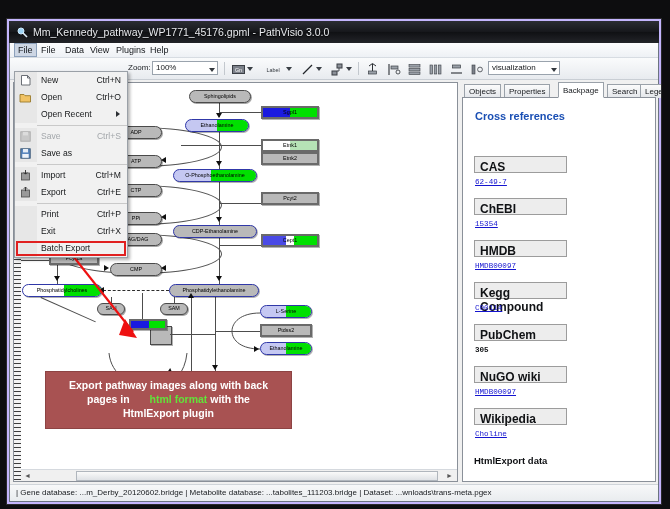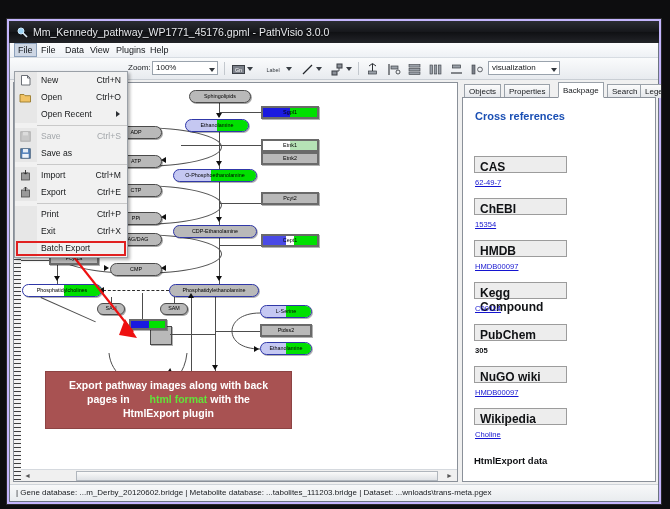--- a/index.html
+++ b/index.html
@@ -96,21 +96,21 @@
   .tabstrip{position:absolute;left:0;top:0;width:100%;height:16px;}
   .tab{position:absolute;top:2px;height:14px;line-height:13px;font-size:8px;color:#16191d;
        background:linear-gradient(to bottom,#fbfbfb,#e3e6ea);border:1px solid #9aa1a9;border-bottom:none;
        padding:0 4px;box-sizing:border-box;white-space:nowrap;}
   .tab.sel{top:0;height:16px;line-height:15px;background:#fff;border-bottom:1px solid #fff;z-index:5;}
   .sidebody{position:absolute;left:0;top:15px;width:100%;height:385px;background:#fff;border:1px solid #8a9099;box-sizing:border-box;overflow:hidden;}
   .bp-title{position:absolute;left:12px;top:12px;font-size:11px;font-weight:bold;color:#1a4fb4;}
   .xr{position:absolute;left:11px;width:93px;height:17px;
       background:#ededed;border:1px solid #9c9c9c;box-sizing:border-box;}
   .xr span{position:absolute;left:5px;top:3px;font-size:12px;font-weight:bold;color:#101215;}
-  .xv{position:absolute;left:12px;font-size:7.6px;color:#1414d0;text-decoration:underline;}
+  .xv{position:absolute;left:12px;font-size:7.6px;color:#1414d0;text-decoration:underline;font-family:Liberation Mono, monospace;}
   .xv.plain{color:#101215;text-decoration:none;font-weight:bold;}
   .exp{position:absolute;left:11px;top:357px;font-size:9.5px;font-weight:bold;color:#0e1013;}
 
   
   .statusbar{position:absolute;left:0;bottom:0;width:100%;height:16px;
              background:linear-gradient(to bottom,#f7f8f9,#e9ecef);border-top:1px solid #d0d5da;text-align:right;}
   .statusbar span{position:absolute;left:6px;top:3px;font-size:8px;color:#16191d;white-space:nowrap;}
 </style>
 </head>
 <body>

